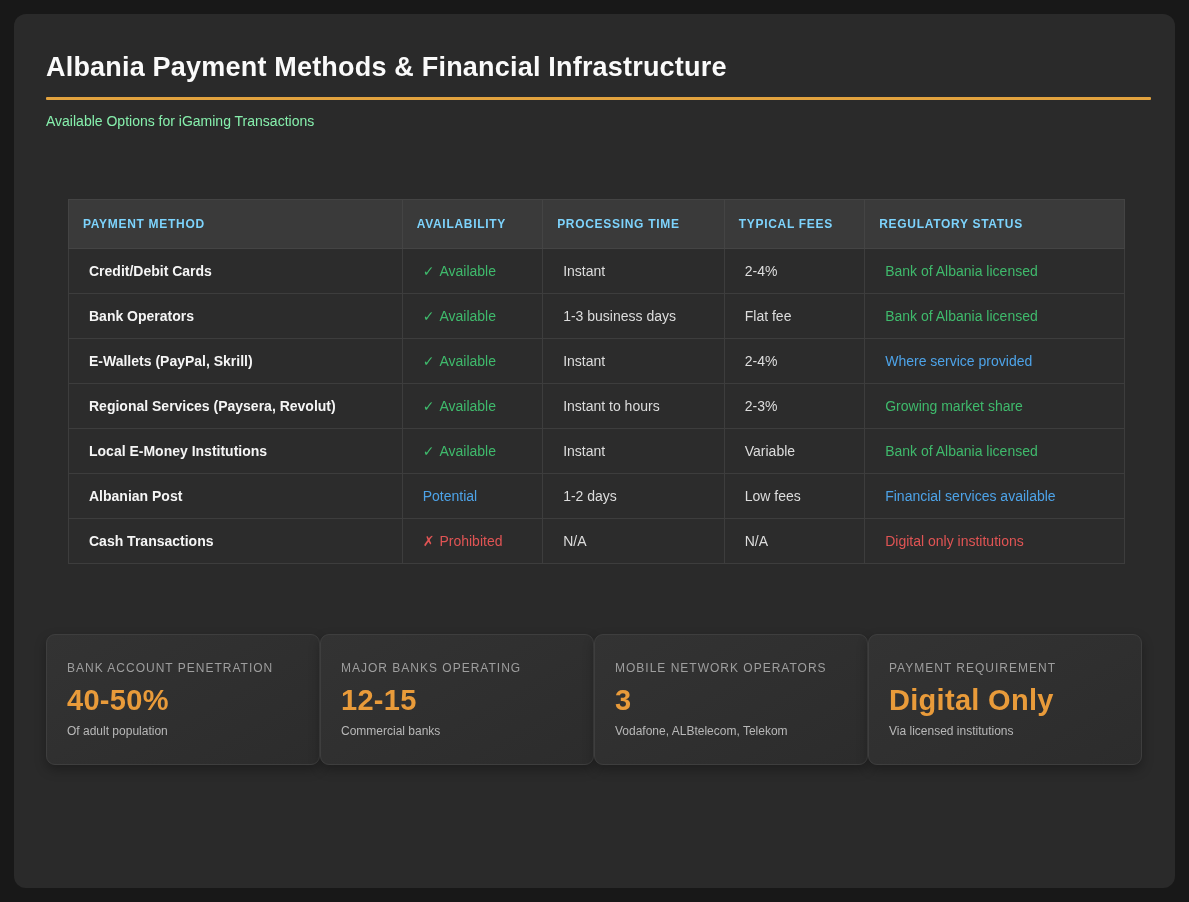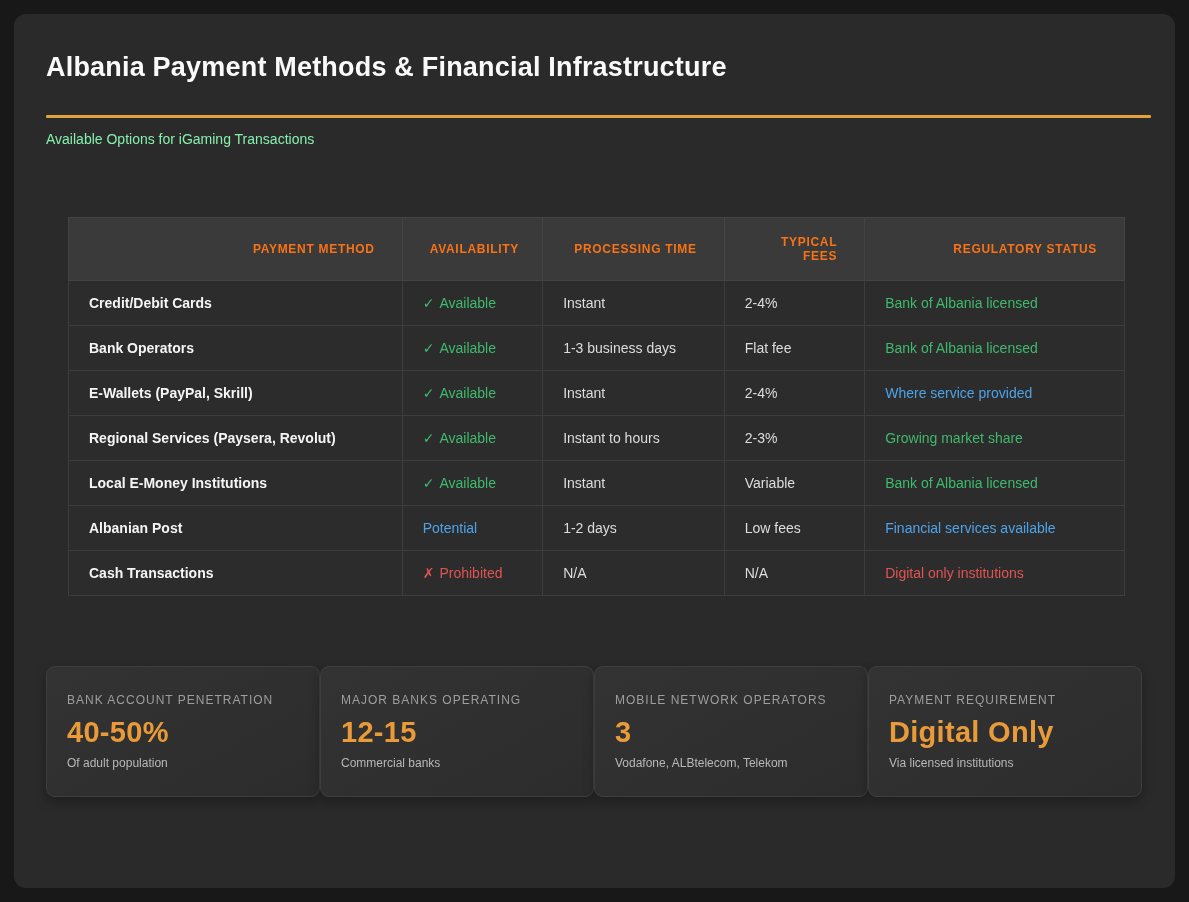--- a/index.html
+++ b/index.html
@@ -17,21 +17,21 @@
     border-radius: 12px;
     overflow: hidden;
   }
   
   .header { padding: 38px 24px 0 32px; }
   .page-title {
     color: #fafafa;
     font-size: 27px;
     font-weight: bold;
     letter-spacing: 0.2px;
-    margin-bottom: 32px;
+    margin-bottom: 14px;
   }
   .title-rule {
     height: 3px;
     background: #e2a23e;
     border-radius: 1px;
   }
   .subtitle {
     margin-top: 13px;
     color: #86efac;
     font-size: 14px;
@@ -39,27 +39,27 @@
   
   .table-wrap { margin: 70px 50px 0 54px; }
   table.pm-table {
     width: 100%;
     border-collapse: collapse;
     border: 1px solid #3d3d3d;
     table-layout: fixed;
   }
   .pm-table th {
     background: #3a3a3a;
-    color: #f97316;
+    color: #7dd3fc;
     font-size: 12px;
     font-weight: 600;
     letter-spacing: 0.7px;
     text-transform: uppercase;
-    text-align: right;
-    padding: 17px 27px;
+    text-align: left;
+    padding: 17px 14px;
     border: 1px solid #444444;
   }
   .pm-table td {
     padding: 14px 20px;
     font-size: 14px;
     color: #dddddd;
     border: 1px solid #3d3d3d;
     background: #2c2c2c;
   }
   .pm-table td.c-method { color: #f5f5f5; font-weight: bold; }

